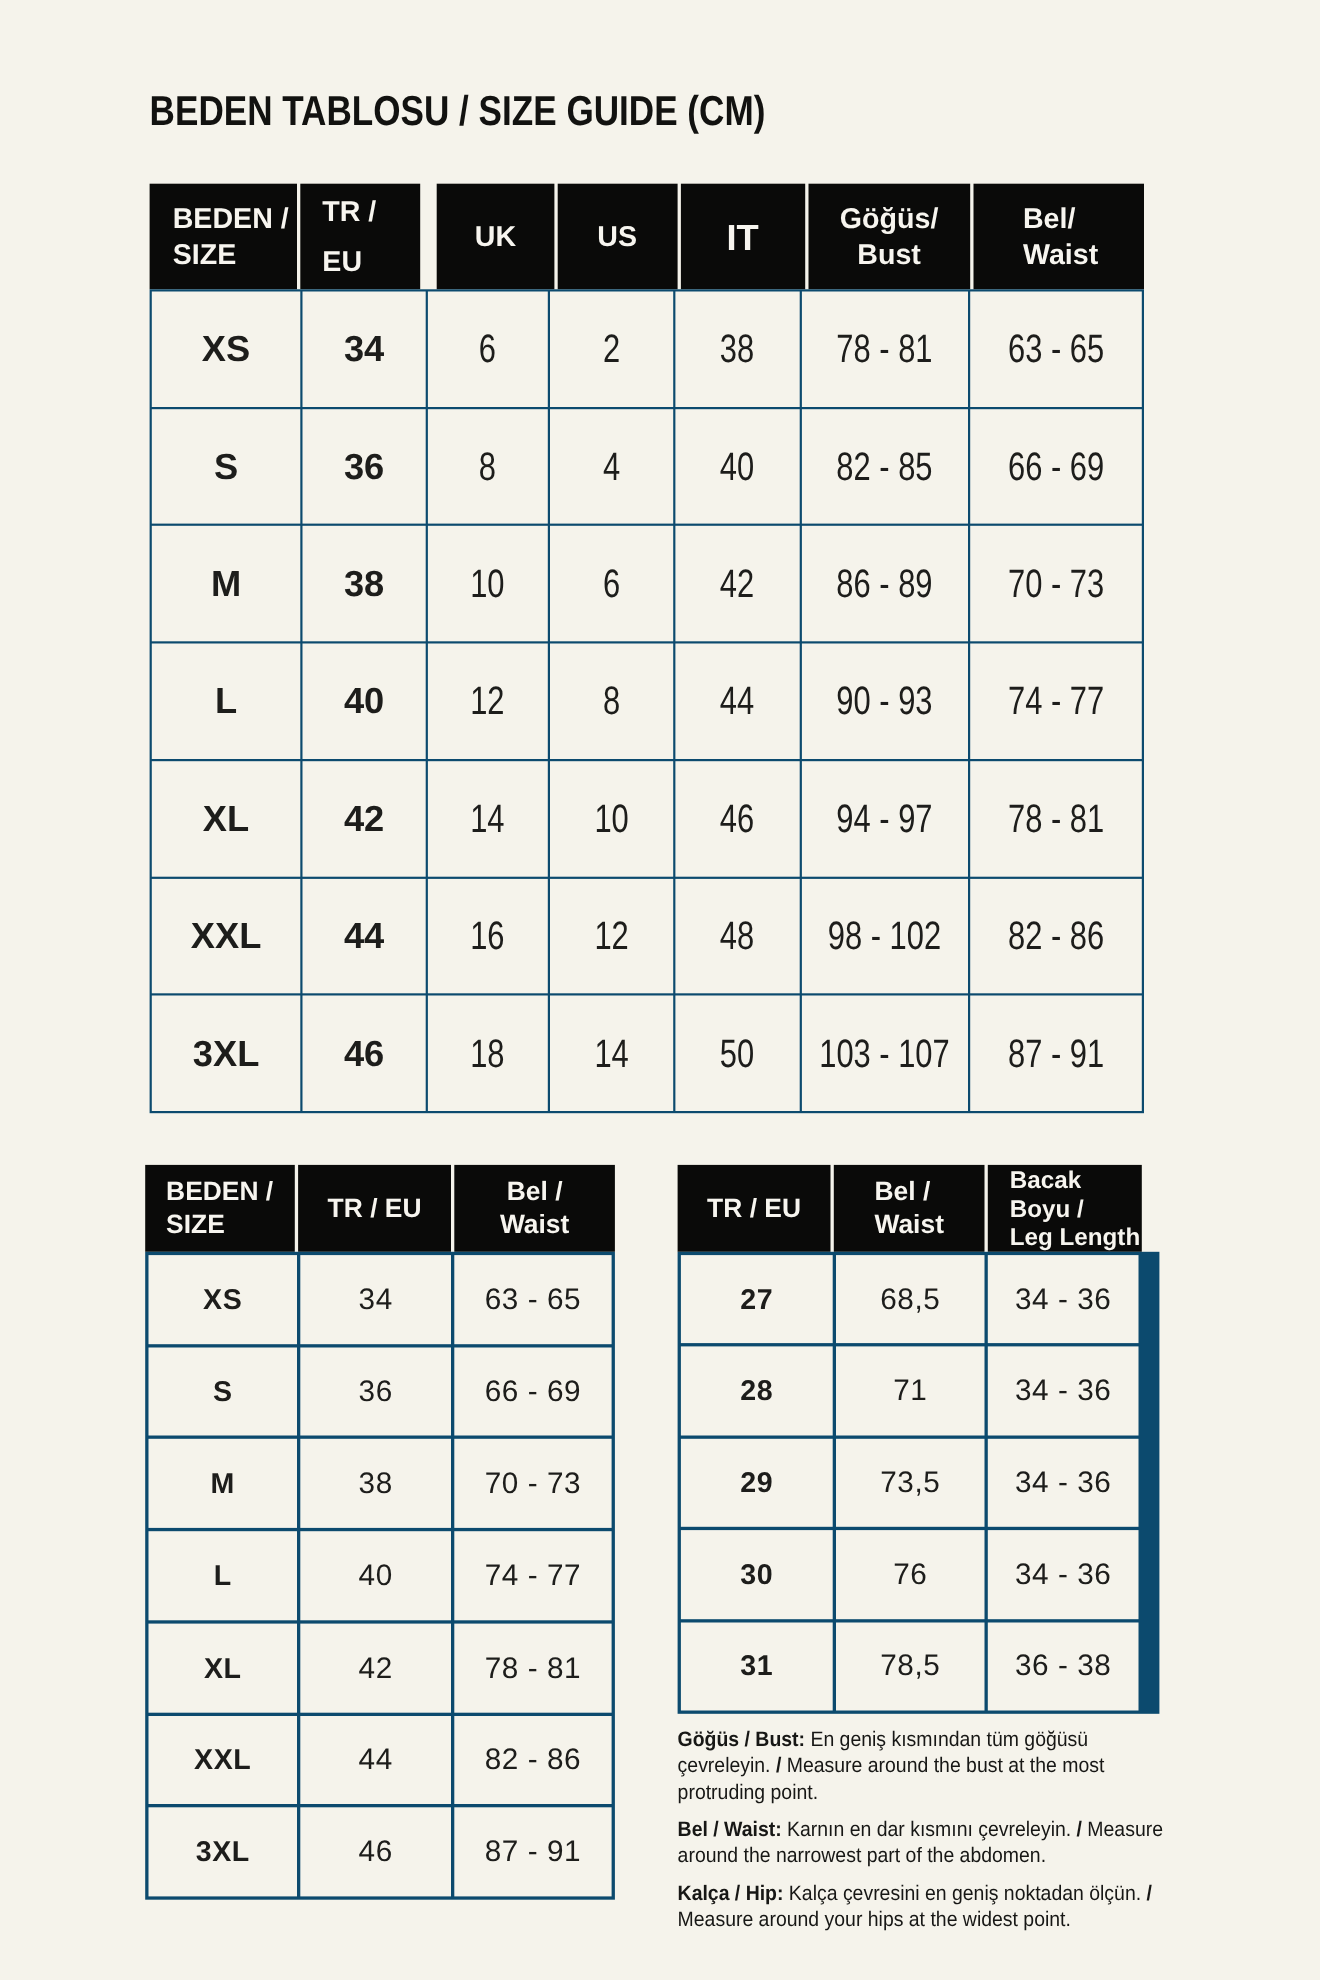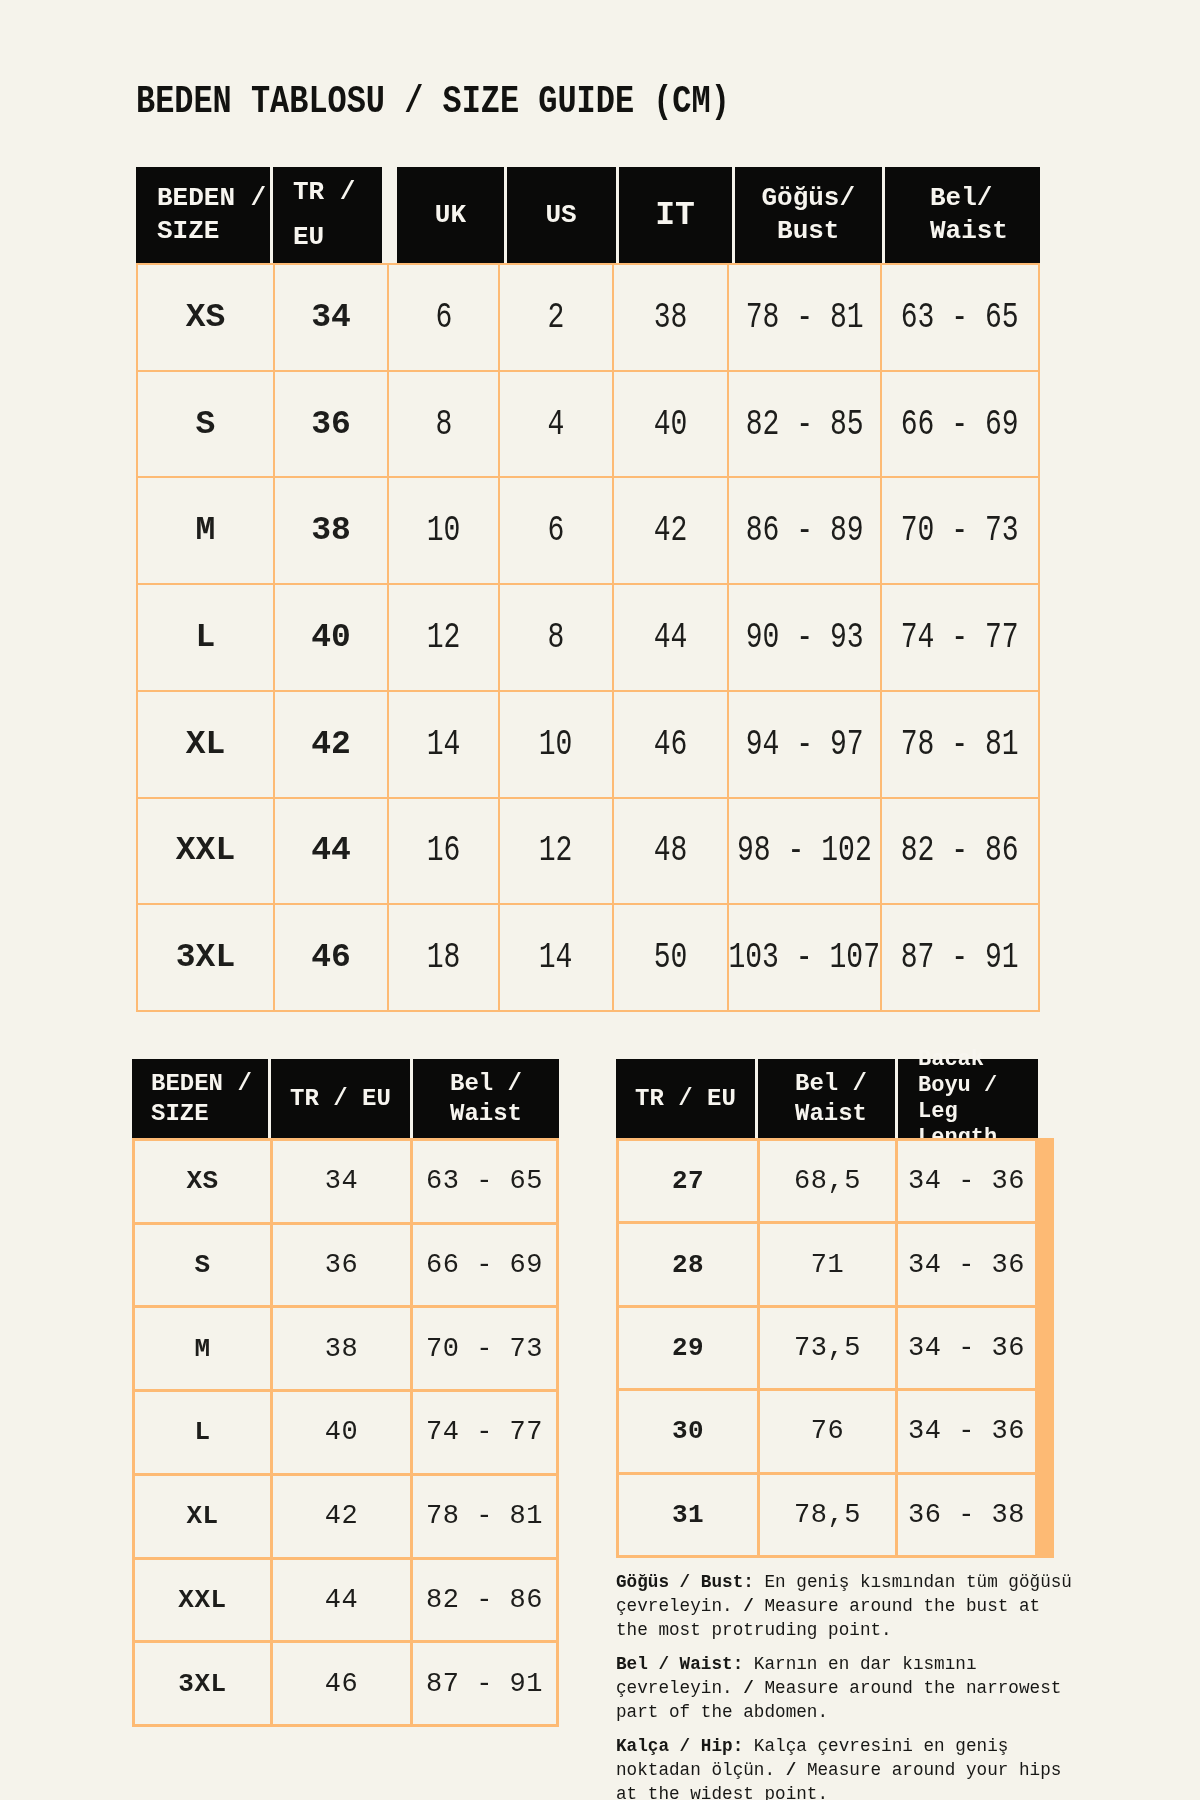--- a/index.html
+++ b/index.html
@@ -1,41 +1,41 @@
 <!DOCTYPE html>
 <html><head>
 <meta charset="utf-8">
 <style>
   html,body{margin:0;padding:0;}
   .page{
     position:relative;
     width:1200px;height:1800px;
     background:#f5f3eb;
-    font-family:Liberation Mono, monospace;
+    font-family:Liberation Sans, sans-serif;
     color:#1d1d1b;
     overflow:hidden;
   }
   .title{
     position:absolute;left:136px;top:83px;
     font-size:38px;font-weight:700;line-height:38px;
     letter-spacing:0px;white-space:nowrap;
     transform:scaleX(0.84);transform-origin:left center;
     color:#121210;
   }
   
   .thead{position:absolute;display:flex;gap:3px;}
   .hcell{
     background:#0a0a09;color:#f7f5ef;
     display:flex;flex-direction:column;justify-content:center;align-items:center;
     font-weight:700;
   }
   
   .tbody{
     position:absolute;display:grid;
-    background:#fdba74;
+    background:#0c4a6e;
   }
   .cell{
     background:#f5f3eb;
     display:flex;align-items:center;justify-content:center;
     overflow:hidden;
   }
   
   .main-head{left:136px;top:167px;width:904px;height:96px;}
   .main-head .hcell{font-size:26px;line-height:33px;}
   .main-head .hcell:nth-child(1){width:136px;align-items:flex-start;padding-left:21px;box-sizing:border-box;}

